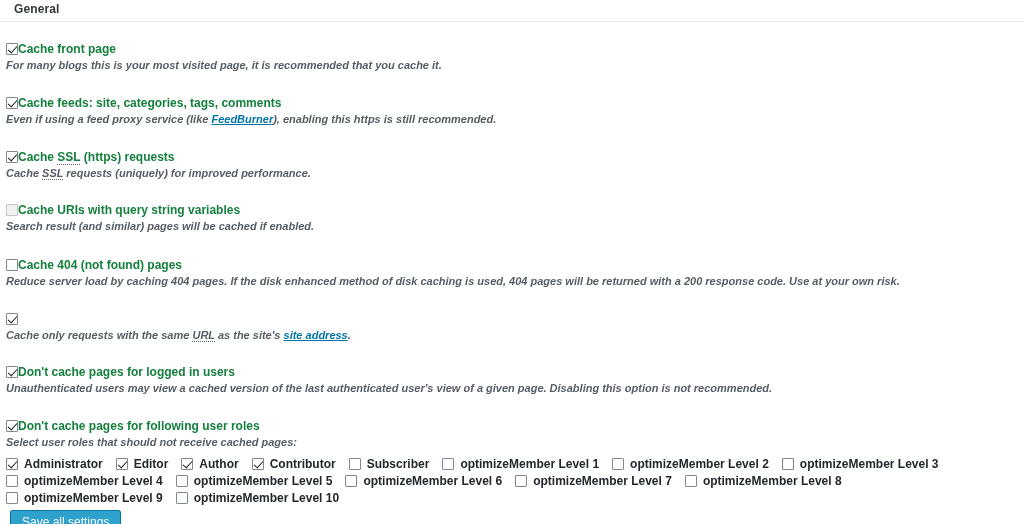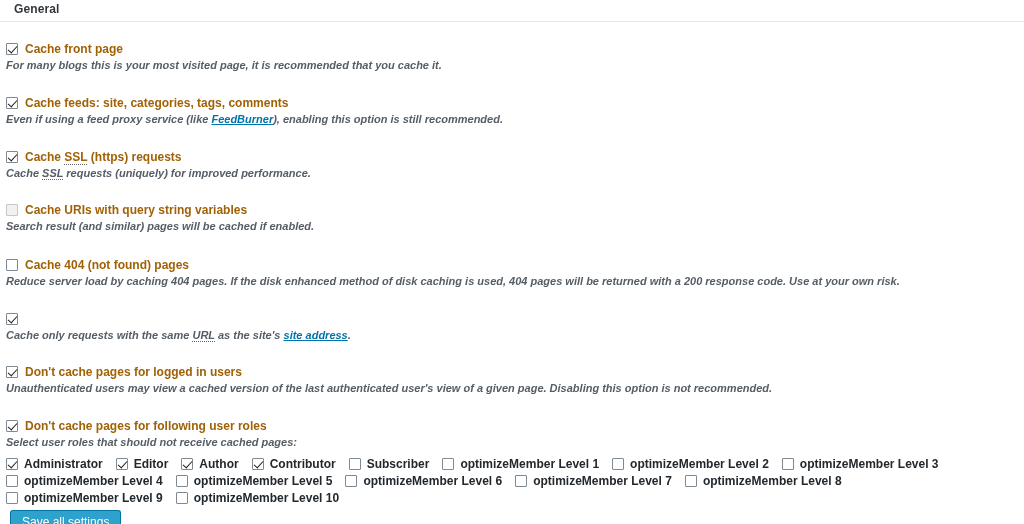--- a/index.html
+++ b/index.html
@@ -77,24 +77,23 @@
     border: solid #1e1e1e;
     border-width: 0 1.6px 1.6px 0;
     transform: rotate(42deg);
   }
   .cb.disabled {
     border-color: #c4c9ce;
     background: #f1f1f1;
   }
 
   .cb-label {
-    margin-left: 7px;
-    font-size: 12px;
-    font-weight: bold;
-    color: #a16207;
+    font-size: 12px;
+    font-weight: bold;
+    color: #15803d;
     white-space: nowrap;
   }
 
   .desc {
     display: block;
     margin-top: 3px;
     font-size: 11px;
     font-style: italic;
     font-weight: bold;
     color: #555d66;
@@ -176,21 +175,21 @@
       <span class="cb-label">Cache front page</span>
     </label>
     <span class="desc">For many blogs this is your most visited page, it is recommended that you cache it.</span>
   </div>
 
   <div class="field" style="top:96px;">
     <label class="row-check">
       <span class="cb checked"></span>
       <span class="cb-label">Cache feeds: site, categories, tags, comments</span>
     </label>
-    <span class="desc"><span>Even if using a feed proxy service (like </span><a class="link" href="#">FeedBurner</a><span>), enabling this option is still recommended.</span></span>
+    <span class="desc"><span>Even if using a feed proxy service (like </span><a class="link" href="#">FeedBurner</a><span>), enabling this https is still recommended.</span></span>
   </div>
 
   <div class="field" style="top:150px;">
     <label class="row-check">
       <span class="cb checked"></span>
       <span class="cb-label"><span>Cache </span><span class="abbr">SSL</span><span> (https) requests</span></span>
     </label>
     <span class="desc"><span>Cache </span><span class="abbr">SSL</span><span> requests (uniquely) for improved performance.</span></span>
   </div>
 

